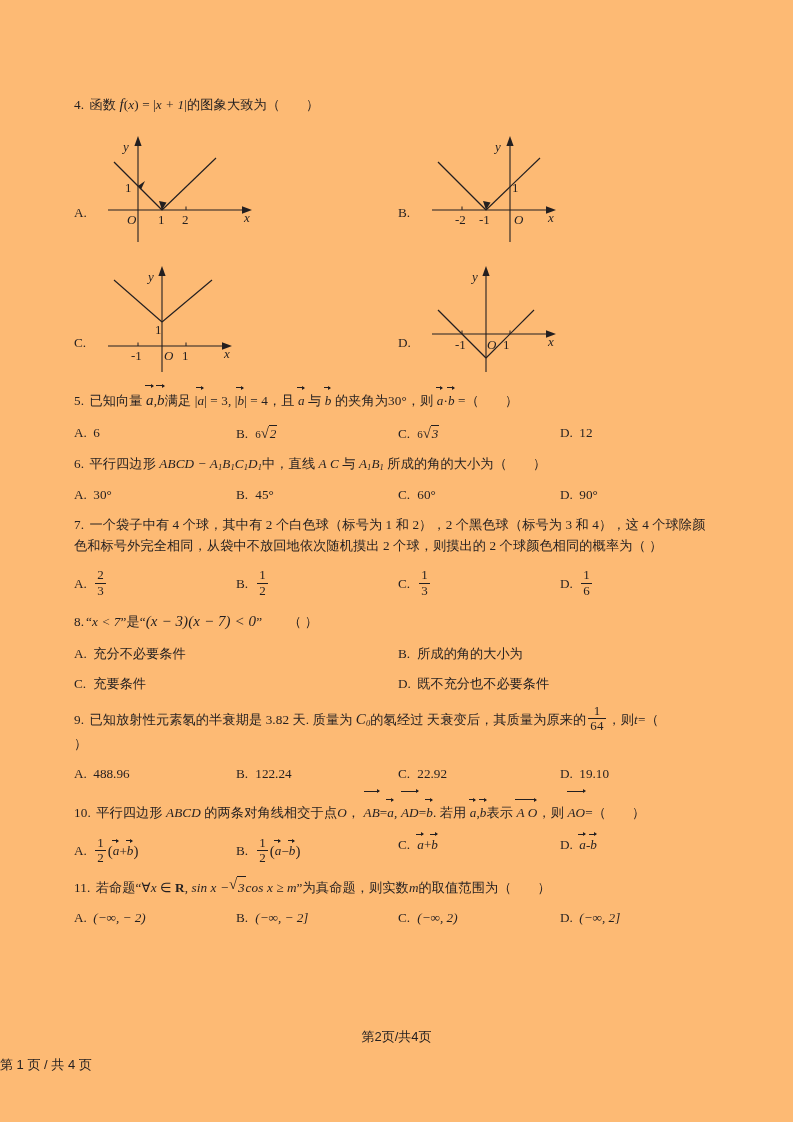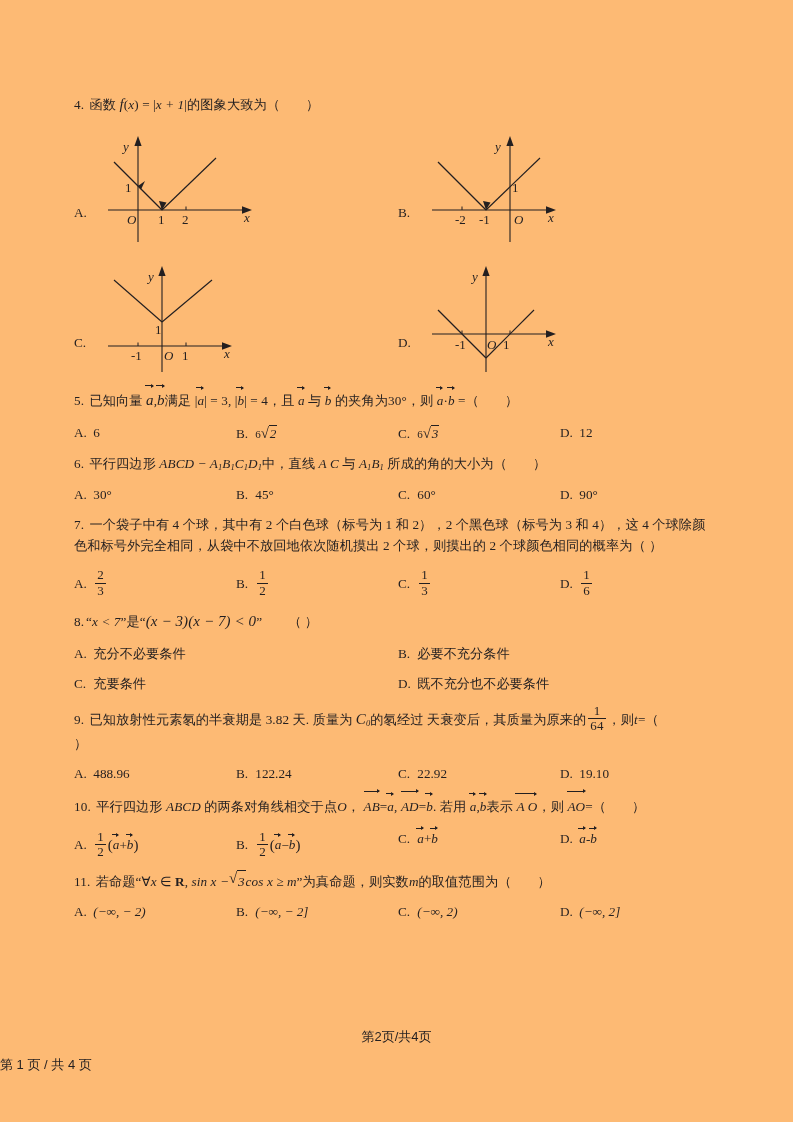--- a/index.html
+++ b/index.html
@@ -66,21 +66,21 @@
     position: absolute;
     right: 0px; top: -3.6px;
     border-left: 3.2px solid #231f20;
     border-top: 2px solid transparent;
     border-bottom: 2px solid transparent;
   }
   .ovl {
     position: relative;
     display: inline-block;
     font-style: italic;
-    padding-top: 3px;
+    padding-top: 9px;
   }
   .ovl::before {
     content: "";
     position: absolute;
     left: 0; right: 1px;
     top: -2.5px;
     height: 1px;
     background: #231f20;
   }
   .ovl::after {
@@ -394,21 +394,21 @@
     <div class="qline blk">
       <span class="qnum">8.</span><span>“</span><span class="mi">x &lt; 7</span><span>”是“</span><span class="mi big">(x − 3)(x − 7) &lt; 0</span><span>”</span><span class="gap"></span><span>（        ）</span>
     </div>
     <div class="opts two">
       <div class="opt">
         <span class="lab">A.</span>
         <span class="opt-body">充分不必要条件</span>
       </div>
       <div class="opt">
         <span class="lab">B.</span>
-        <span class="opt-body">必要不充分条件</span>
+        <span class="opt-body">所成的角的大小为</span>
       </div>
     </div>
     <div class="opts two">
       <div class="opt">
         <span class="lab">C.</span>
         <span class="opt-body">充要条件</span>
       </div>
       <div class="opt">
         <span class="lab">D.</span>
         <span class="opt-body">既不充分也不必要条件</span>

